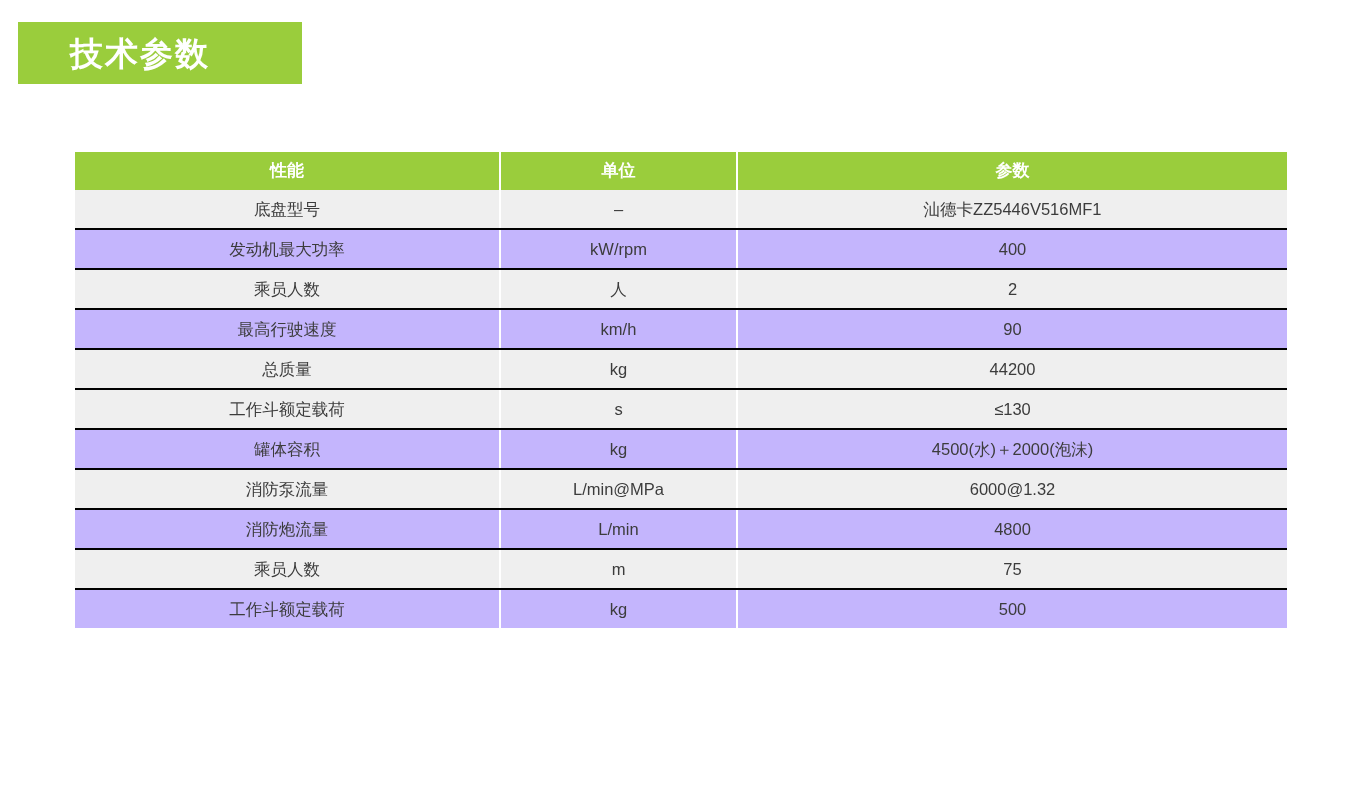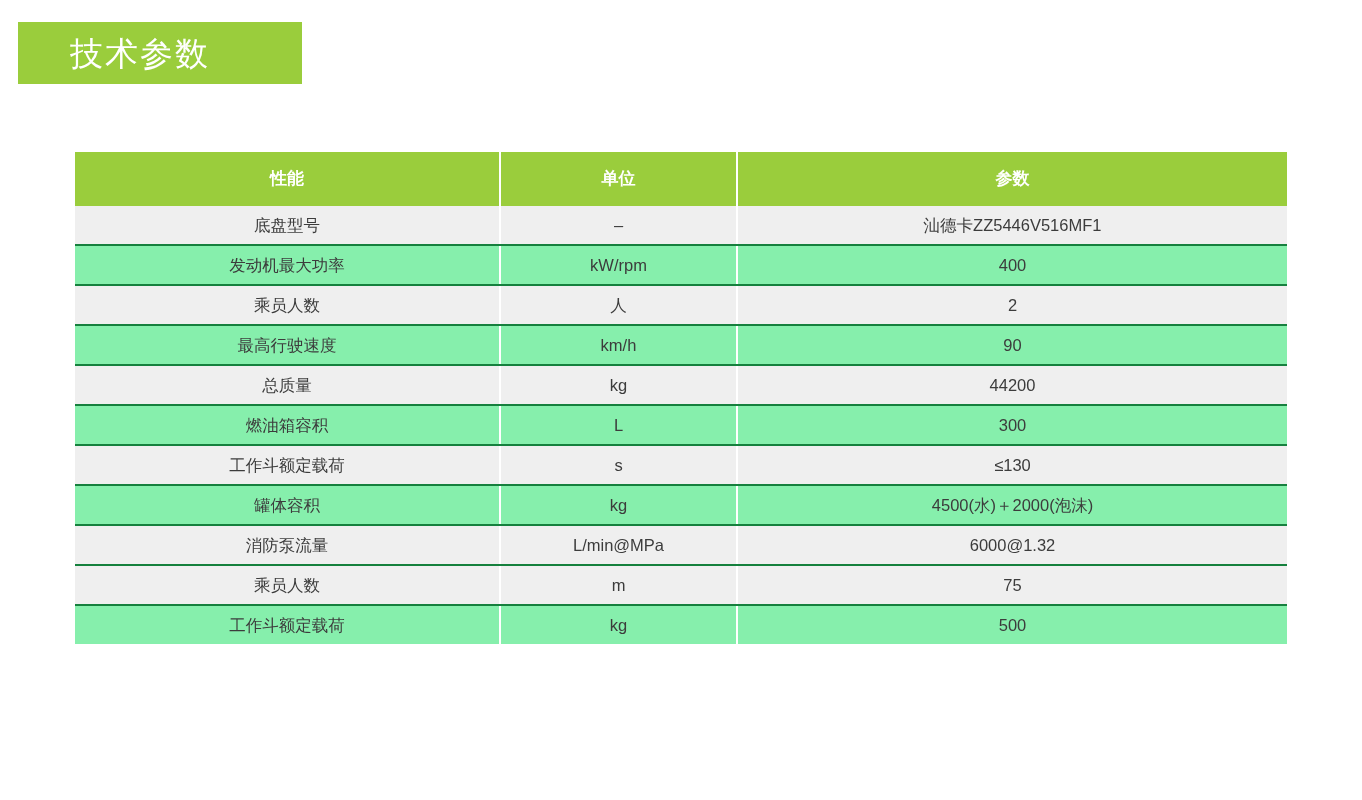--- a/index.html
+++ b/index.html
@@ -28,21 +28,21 @@
     top: 22px;
     width: 284px;
     height: 62px;
     background: #9acd3c;
     display: flex;
     align-items: center;
   }
   .title-text {
     margin-left: 52px;
     font-size: 33px;
-    font-weight: normal;
+    font-weight: bold;
     color: #ffffff;
     letter-spacing: 2px;
     line-height: 1;
   }
 
   
   .spec-table-wrap {
     position: absolute;
     left: 75px;
     top: 152px;
@@ -57,40 +57,40 @@
   table.spec-table col.c-unit  { width: 237px; }
   table.spec-table col.c-value { width: 550px; }
 
   table.spec-table th {
     background: #9acd3c;
     color: #ffffff;
     font-size: 17px;
     font-weight: bold;
     height: 38px;
     line-height: 38px;
-    padding: 8px;
+    padding: 0;
     text-align: center;
     border-right: 2px solid #ffffff;
   }
   table.spec-table th:last-child { border-right: none; }
 
   table.spec-table td {
     height: 38px;
     line-height: 38px;
     padding: 0;
     text-align: center;
     font-size: 16.5px;
     color: #3c3c3c;
     border-right: 2px solid #ffffff;
-    border-bottom: 2px solid #15803d;
+    border-bottom: 2px solid #000000;
   }
   table.spec-table td:last-child { border-right: none; }
 
   table.spec-table tr.row-odd  td { background: #efefef; }
-  table.spec-table tr.row-even td { background: #86efac; }
+  table.spec-table tr.row-even td { background: #c4b5fd; }
   table.spec-table tr:last-child td { border-bottom: none; }
 </style>
 </head>
 <body>
 
 <div class="page">
 
   <div class="title-banner">
     <div class="title-text">技术参数</div>
   </div>
@@ -128,39 +128,39 @@
         <tr class="row-even">
           <td>最高行驶速度</td>
           <td>km/h</td>
           <td>90</td>
         </tr>
         <tr class="row-odd">
           <td>总质量</td>
           <td>kg</td>
           <td>44200</td>
         </tr>
-        <tr class="row-even">
-          <td>燃油箱容积</td>
-          <td>L</td>
-          <td>300</td>
-        </tr>
         <tr class="row-odd">
           <td>工作斗额定载荷</td>
           <td>s</td>
           <td>≤130</td>
         </tr>
         <tr class="row-even">
           <td>罐体容积</td>
           <td>kg</td>
           <td>4500(水)＋2000(泡沫)</td>
         </tr>
         <tr class="row-odd">
           <td>消防泵流量</td>
           <td>L/min@MPa</td>
           <td>6000@1.32</td>
+        </tr>
+        <tr class="row-even">
+          <td>消防炮流量</td>
+          <td>L/min</td>
+          <td>4800</td>
         </tr>
         <tr class="row-odd">
           <td>乘员人数</td>
           <td>m</td>
           <td>75</td>
         </tr>
         <tr class="row-even">
           <td>工作斗额定载荷</td>
           <td>kg</td>
           <td>500</td>

